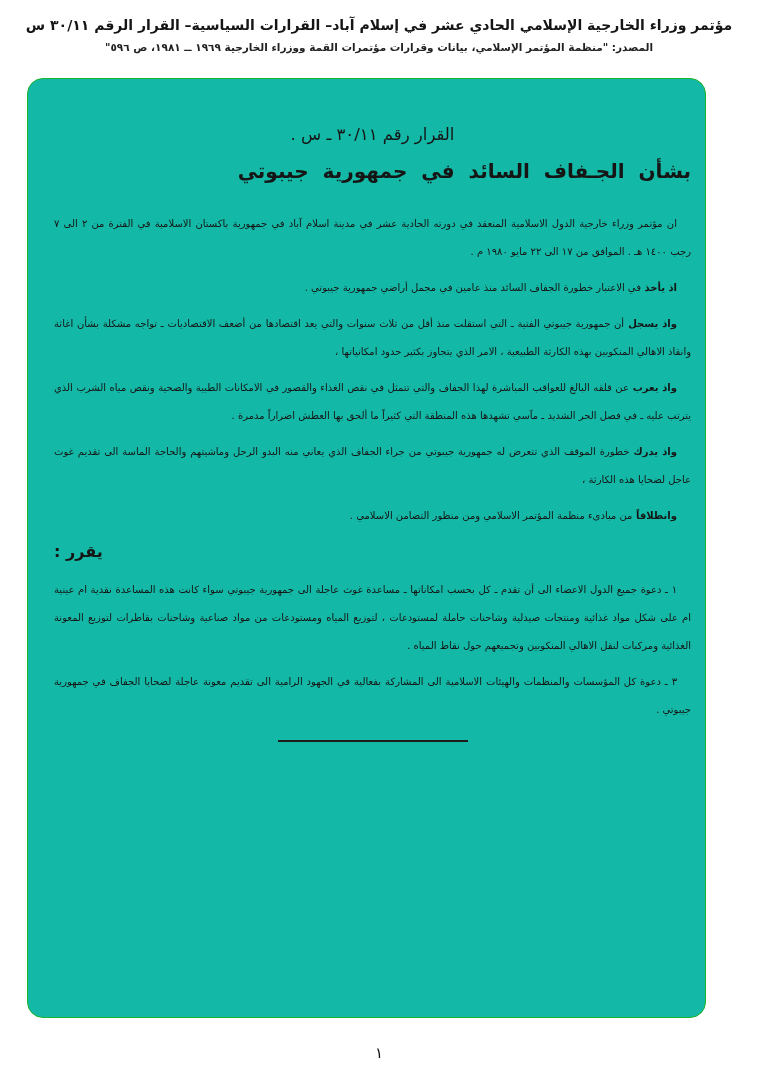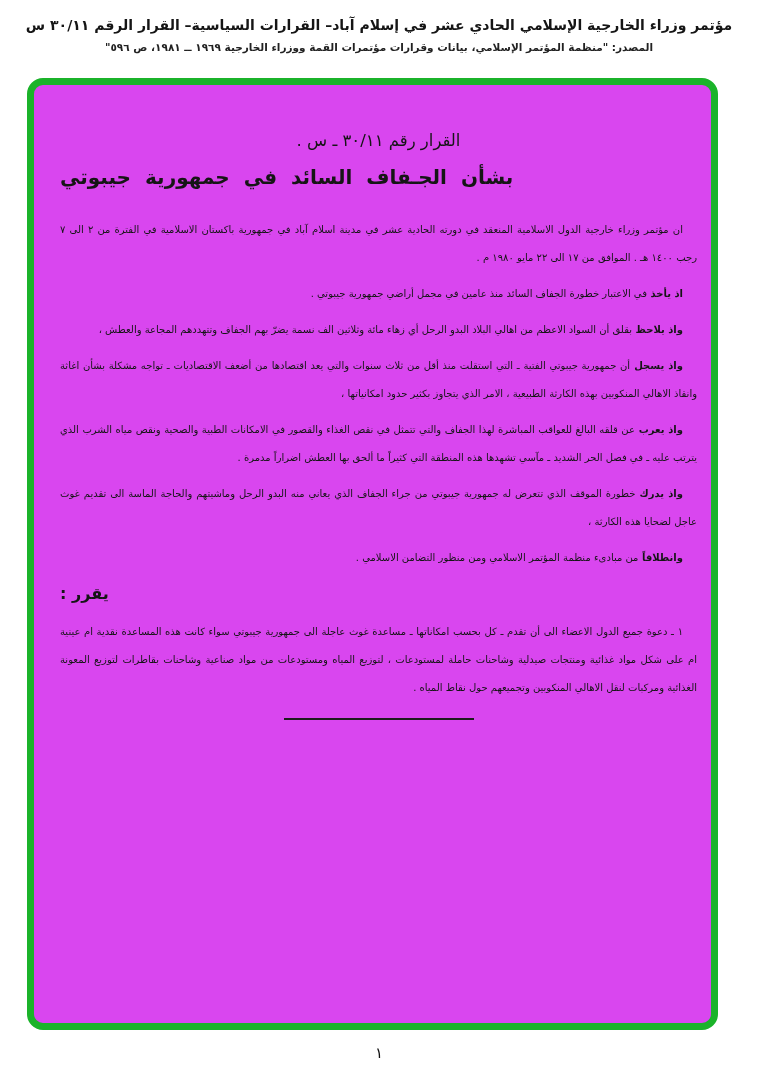--- a/index.html
+++ b/index.html
@@ -21,36 +21,36 @@
   .hdr-line2 {
     margin-top: 8px;
     font-size: 10.5px; font-weight: bold;
     white-space: nowrap; color: #222;
   }
 
   
   .green-frame {
     position: absolute; left: 27px; top: 78px;
     width: 677px; height: 938px;
-    border: 7px solid #c4b5fd;
+    border: 1px solid #c4b5fd;
     border-radius: 16px;
-    background: #d946ef;
+    background: #14b8a6;
   }
   .content {
     direction: rtl;
     padding: 46px 14px 0 26px;
   }
 
   .res-no {
     text-align: center;
     font-size: 16.5px;
     margin: 0 0 15px 0;
   }
   .res-title {
-    text-align: left;
+    text-align: right;
     font-size: 20px; font-weight: bold;
     word-spacing: 7px;
     margin: 0 0 27px 0;
   }
 
   .body-par {
     font-size: 10px;
     line-height: 28px;
     text-align: justify;
     text-indent: 14px;
@@ -90,31 +90,31 @@
   <div class="green-frame" style="border-color: rgb(27, 179, 42);">
     <div class="content">
 
       <div class="res-no">القرار رقم ٣٠/١١ ـ س .</div>
 
       <div class="res-title">بشأن الجـفاف السائد في جمهورية جيبوتي</div>
 
       <div id="preamble">
           <p class="body-par">ان مؤتمر وزراء خارجية الدول الاسلامية المنعقد في دورته الحادية عشر في مدينة اسلام آباد في جمهورية باكستان الاسلامية في الفترة من ٢ الى ٧ رجب ١٤٠٠ هـ . الموافق من ١٧ الى ٢٢ مايو ١٩٨٠ م .</p>
           <p class="body-par"><b>اذ يأخذ </b>في الاعتبار خطورة الجفاف السائد منذ عامين في مجمل أراضي جمهورية جيبوتي .</p>
-          <p class="body-par"><b>واذ يلاحظ </b>بقلق أن السواد الاعظم من اهالي البلاد البدو الرحل أي زهاء مائة وثلاثين الف نسمة يضرّ بهم الجفاف وتتهددهم المجاعة والعطش ،</p>
           <p class="body-par"><b>واذ يسجل </b>أن جمهورية جيبوتي الفتية ـ التي استقلت منذ أقل من ثلاث سنوات والتي يعد اقتصادها من أضعف الاقتصاديات ـ تواجه مشكلة بشأن اغاثة وانقاذ الاهالي المنكوبين بهذه الكارثة الطبيعية ، الامر الذي يتجاوز بكثير حدود امكانياتها ،</p>
           <p class="body-par"><b>واذ يعرب </b>عن قلقه البالغ للعواقب المباشرة لهذا الجفاف والتي تتمثل في نقص الغذاء والقصور في الامكانات الطبية والصحية ونقص مياه الشرب الذي يترتب عليه ـ في فصل الحر الشديد ـ مآسي تشهدها هذه المنطقة التي كثيراً ما ألحق بها العطش اضراراً مدمرة .</p>
           <p class="body-par"><b>واذ يدرك </b>خطورة الموقف الذي تتعرض له جمهورية جيبوتي من جراء الجفاف الذي يعاني منه البدو الرحل وماشيتهم والحاجة الماسة الى تقديم غوث عاجل لضحايا هذه الكارثة ،</p>
           <p class="body-par"><b>وانطلاقاً </b>من مبادىء منظمة المؤتمر الاسلامي ومن منظور التضامن الاسلامي .</p>
         </div>
 
       <div class="decides">يقرر :</div>
 
       <div id="decisions">
           <p class="body-par">١ ـ دعوة جميع الدول الاعضاء الى أن تقدم ـ كل بحسب امكاناتها ـ مساعدة غوث عاجلة الى جمهورية جيبوتي سواء كانت هذه المساعدة نقدية ام عينية ام على شكل مواد غذائية ومنتجات صيدلية وشاحنات حاملة لمستودعات ، لتوزيع المياه ومستودعات من مواد صناعية وشاحنات بقاطرات لتوزيع المعونة الغذائية ومركبات لنقل الاهالي المنكوبين وتجميعهم حول نقاط المياه .</p>
+          <p class="body-par">٣ ـ دعوة كل المؤسسات والمنظمات والهيئات الاسلامية الى المشاركة بفعالية في الجهود الرامية الى تقديم معونة عاجلة لضحايا الجفاف في جمهورية جيبوتي .</p>
         </div>
 
       <div class="divider"></div>
 
     </div>
   </div>
 
   <div class="page-number">١</div>
 
 </div>

